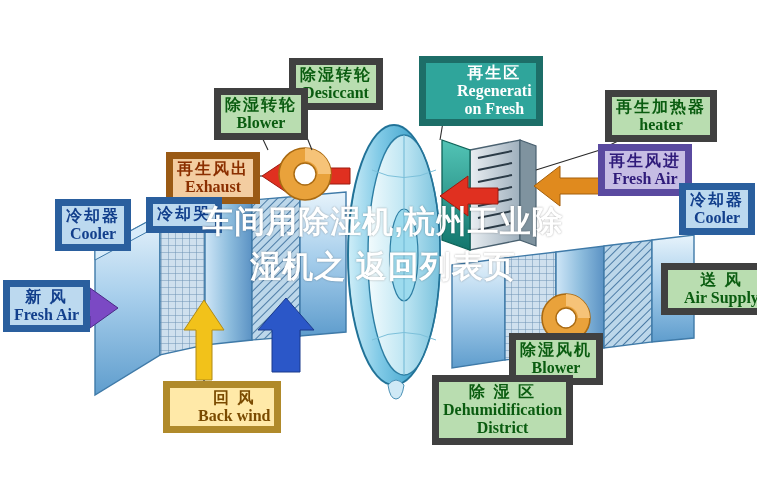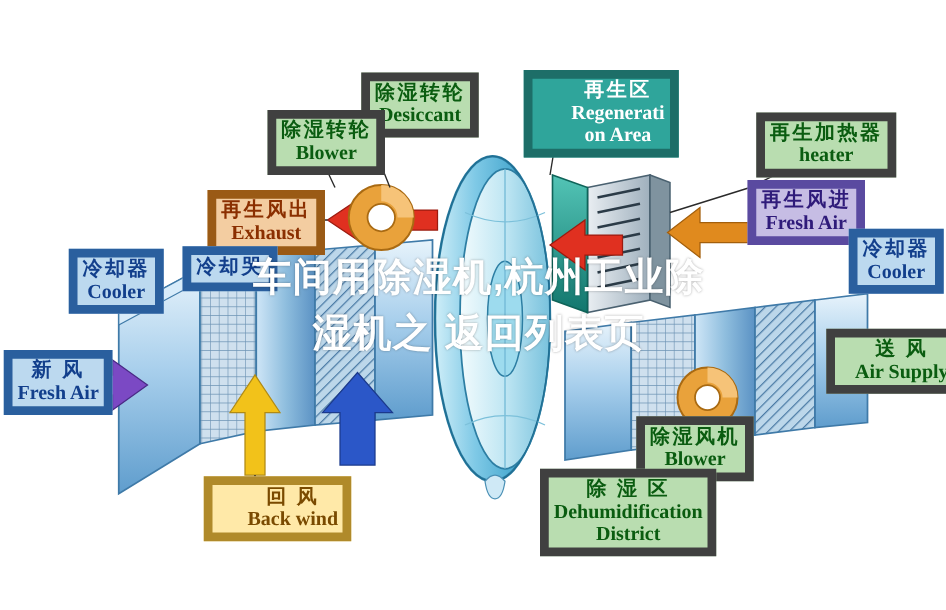--- a/index.html
+++ b/index.html
@@ -243,21 +243,21 @@
   </svg>
 
   <div class="lbl lbl-green" style="left:289px; top:58px;">
     <span class="cn">除湿转轮</span>
     <span class="en">Desiccant</span>
   </div>
 
   <div class="lbl lbl-teal" style="left:419px; top:56px;">
     <span class="cn">再生区</span>
     <span class="en">Regenerati</span>
-    <span class="en">on Area</span>
+    <span class="en">on Fresh</span>
   </div>
 
   <div class="lbl lbl-green" style="left:214px; top:88px;">
     <span class="cn">除湿转轮</span>
     <span class="en">Blower</span>
   </div>
 
   <div class="lbl lbl-green" style="left:605px; top:90px;">
     <span class="cn">再生加热器</span>
     <span class="en">heater</span>

